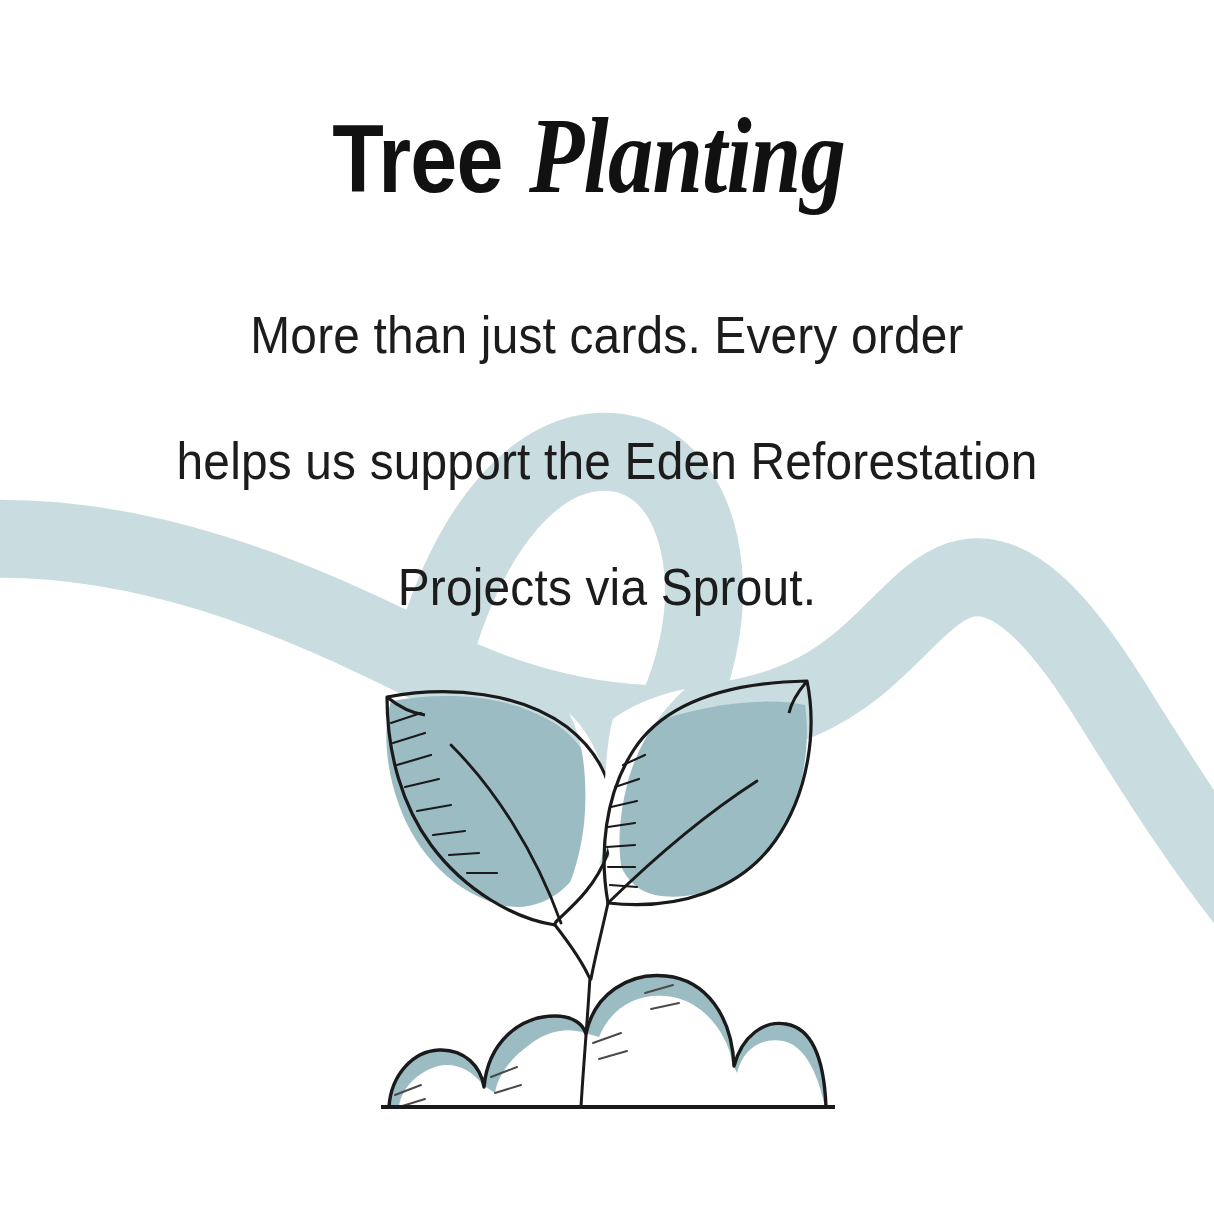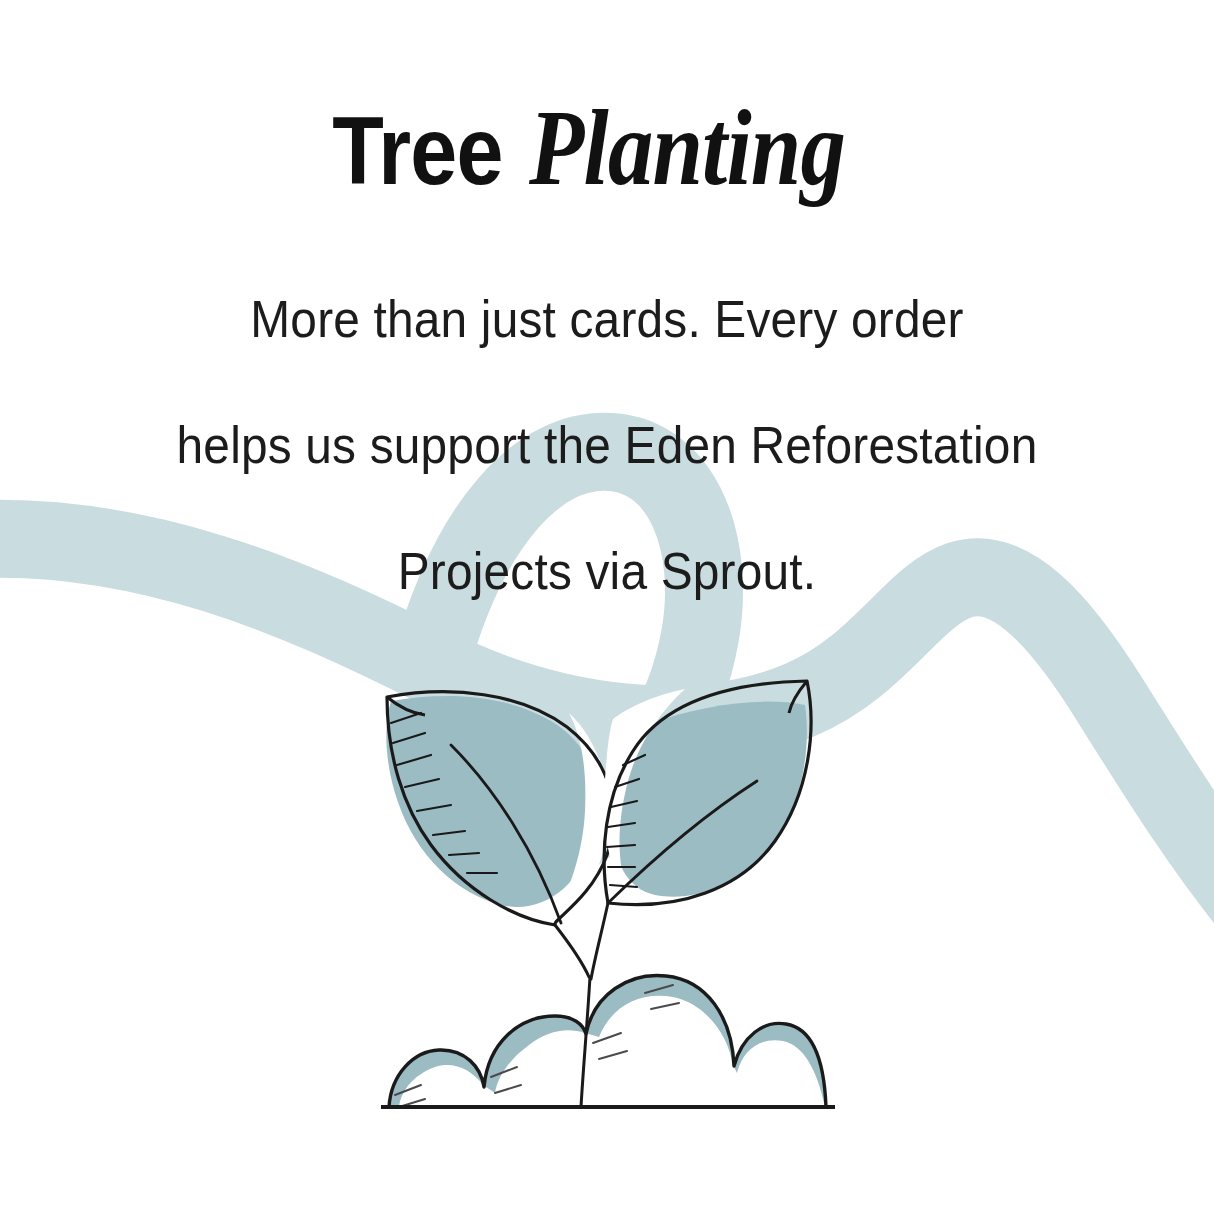--- a/index.html
+++ b/index.html
@@ -23,21 +23,21 @@
     width: 1214px;
     height: 1214px;
     z-index: 1;
     pointer-events: none;
   }
 
   
   #text-block {
     position: absolute;
     left: 0;
-    top: 8px;
+    top: 16px;
     width: 1214px;
     z-index: 3;
     text-align: center;
   }
 
   #page-title {
     margin: 0;
     padding-top: 86px;
     line-height: 1.0;
     white-space: nowrap;
@@ -61,21 +61,21 @@
     font-size: 108px;
     letter-spacing: -1px;
     color: #111111;
     margin-left: 26px;
     display: inline-block;
     transform: scaleX(0.84);
     transform-origin: left center;
   }
 
   #body-copy {
-    margin: 0;
+    margin: 8px;
     padding-top: 54px;
   }
   .body-line {
     display: block;
     color: #1c1c1c;
     font-family: "Liberation Sans Narrow", "Liberation Sans", sans-serif;
     font-weight: 300;
     font-size: 52px;
     line-height: 126px;
     letter-spacing: 0.2px;

